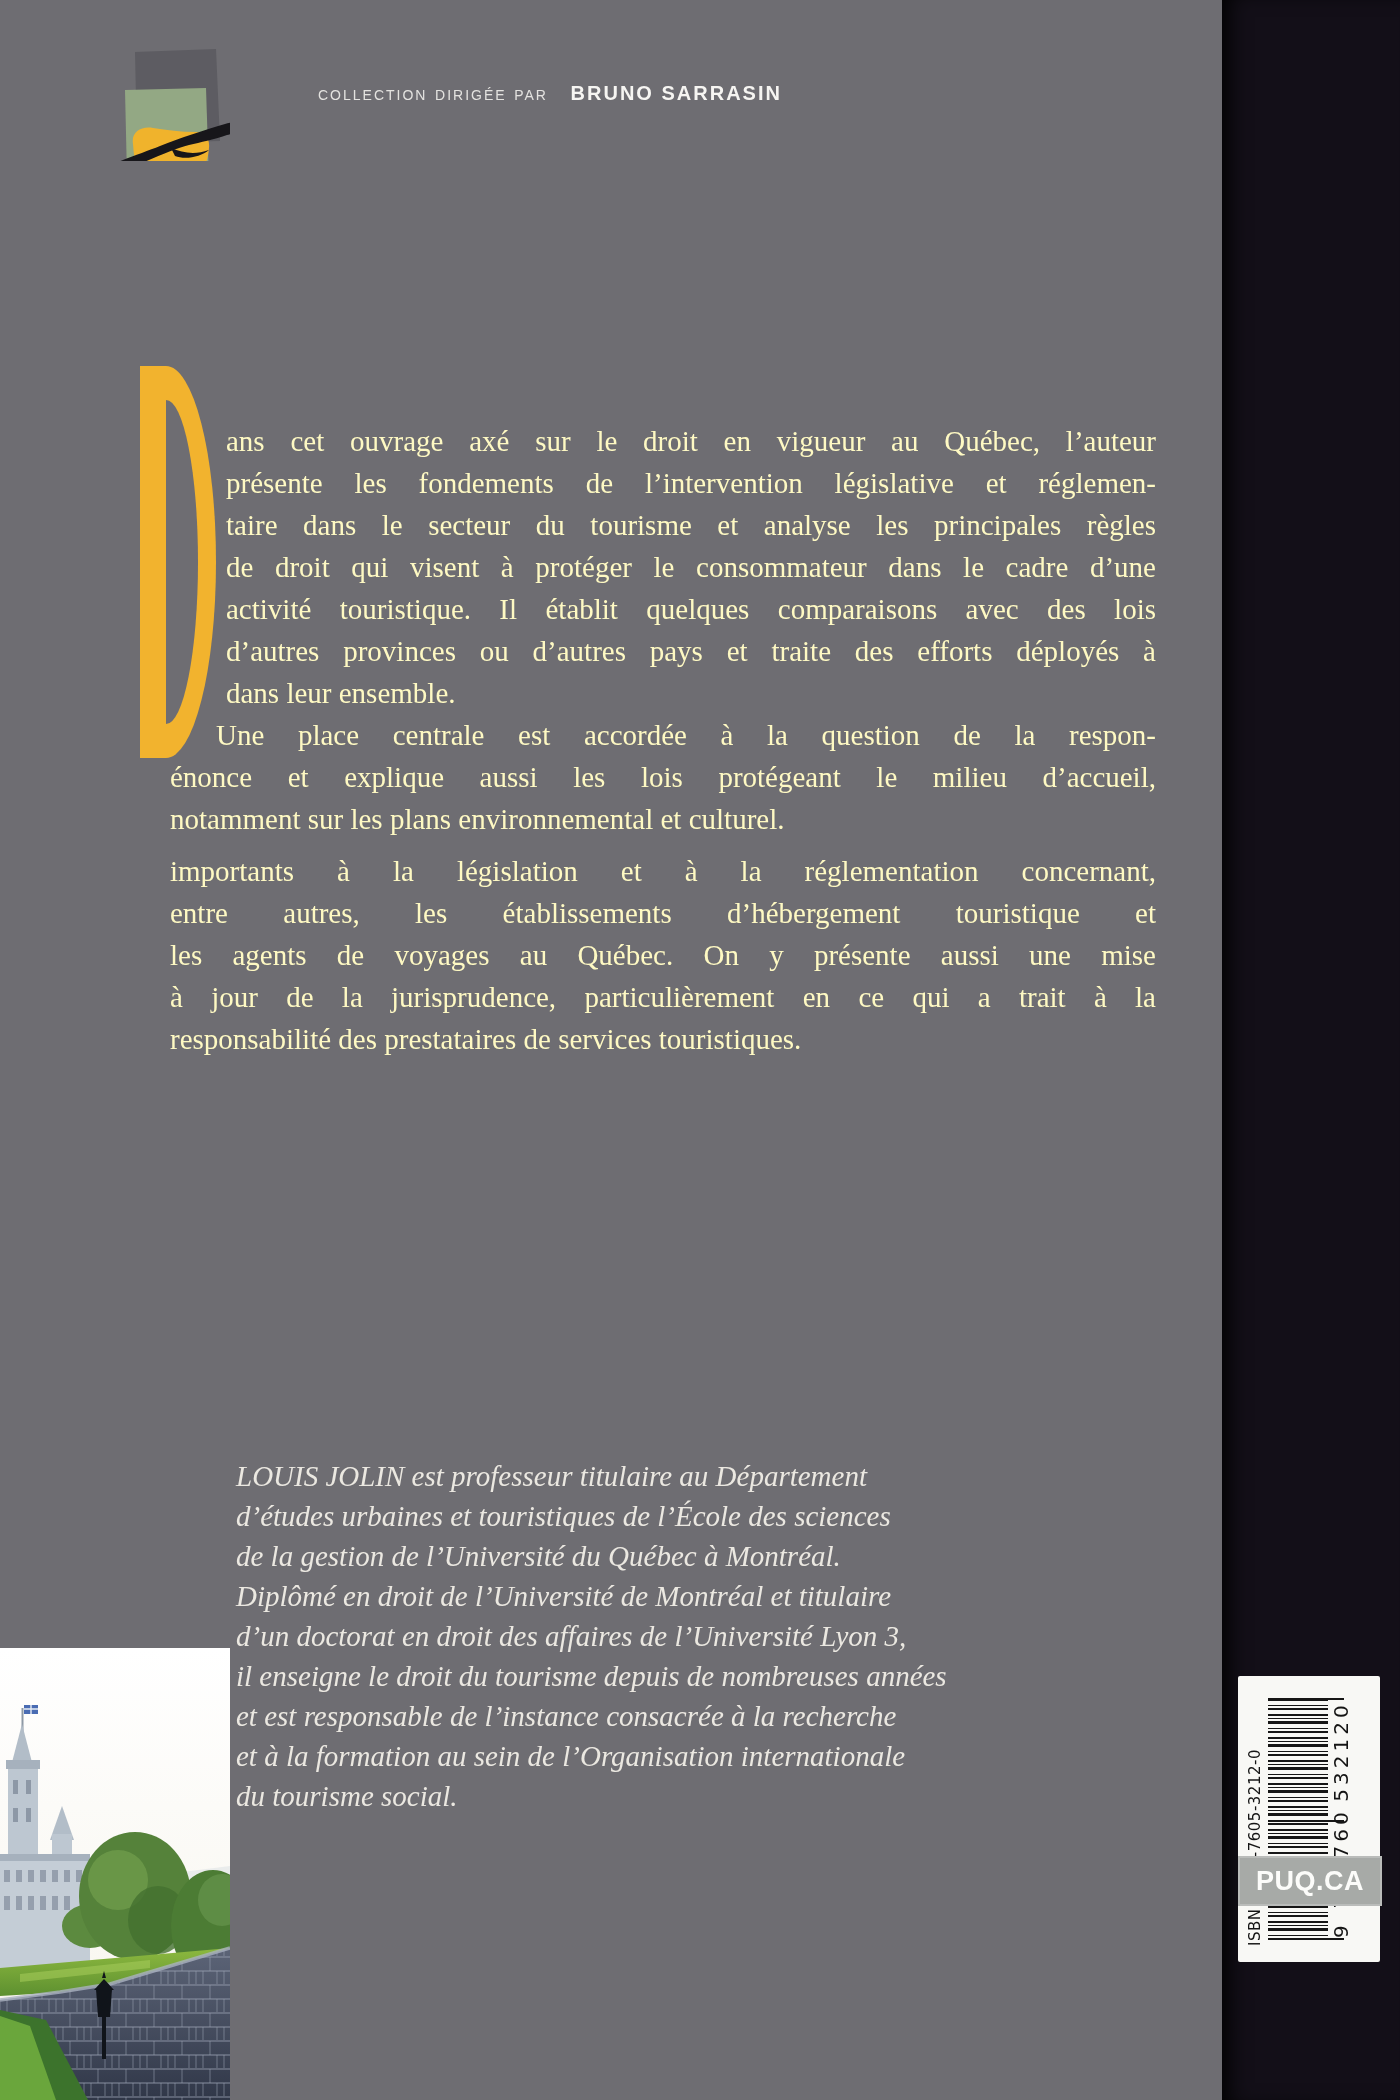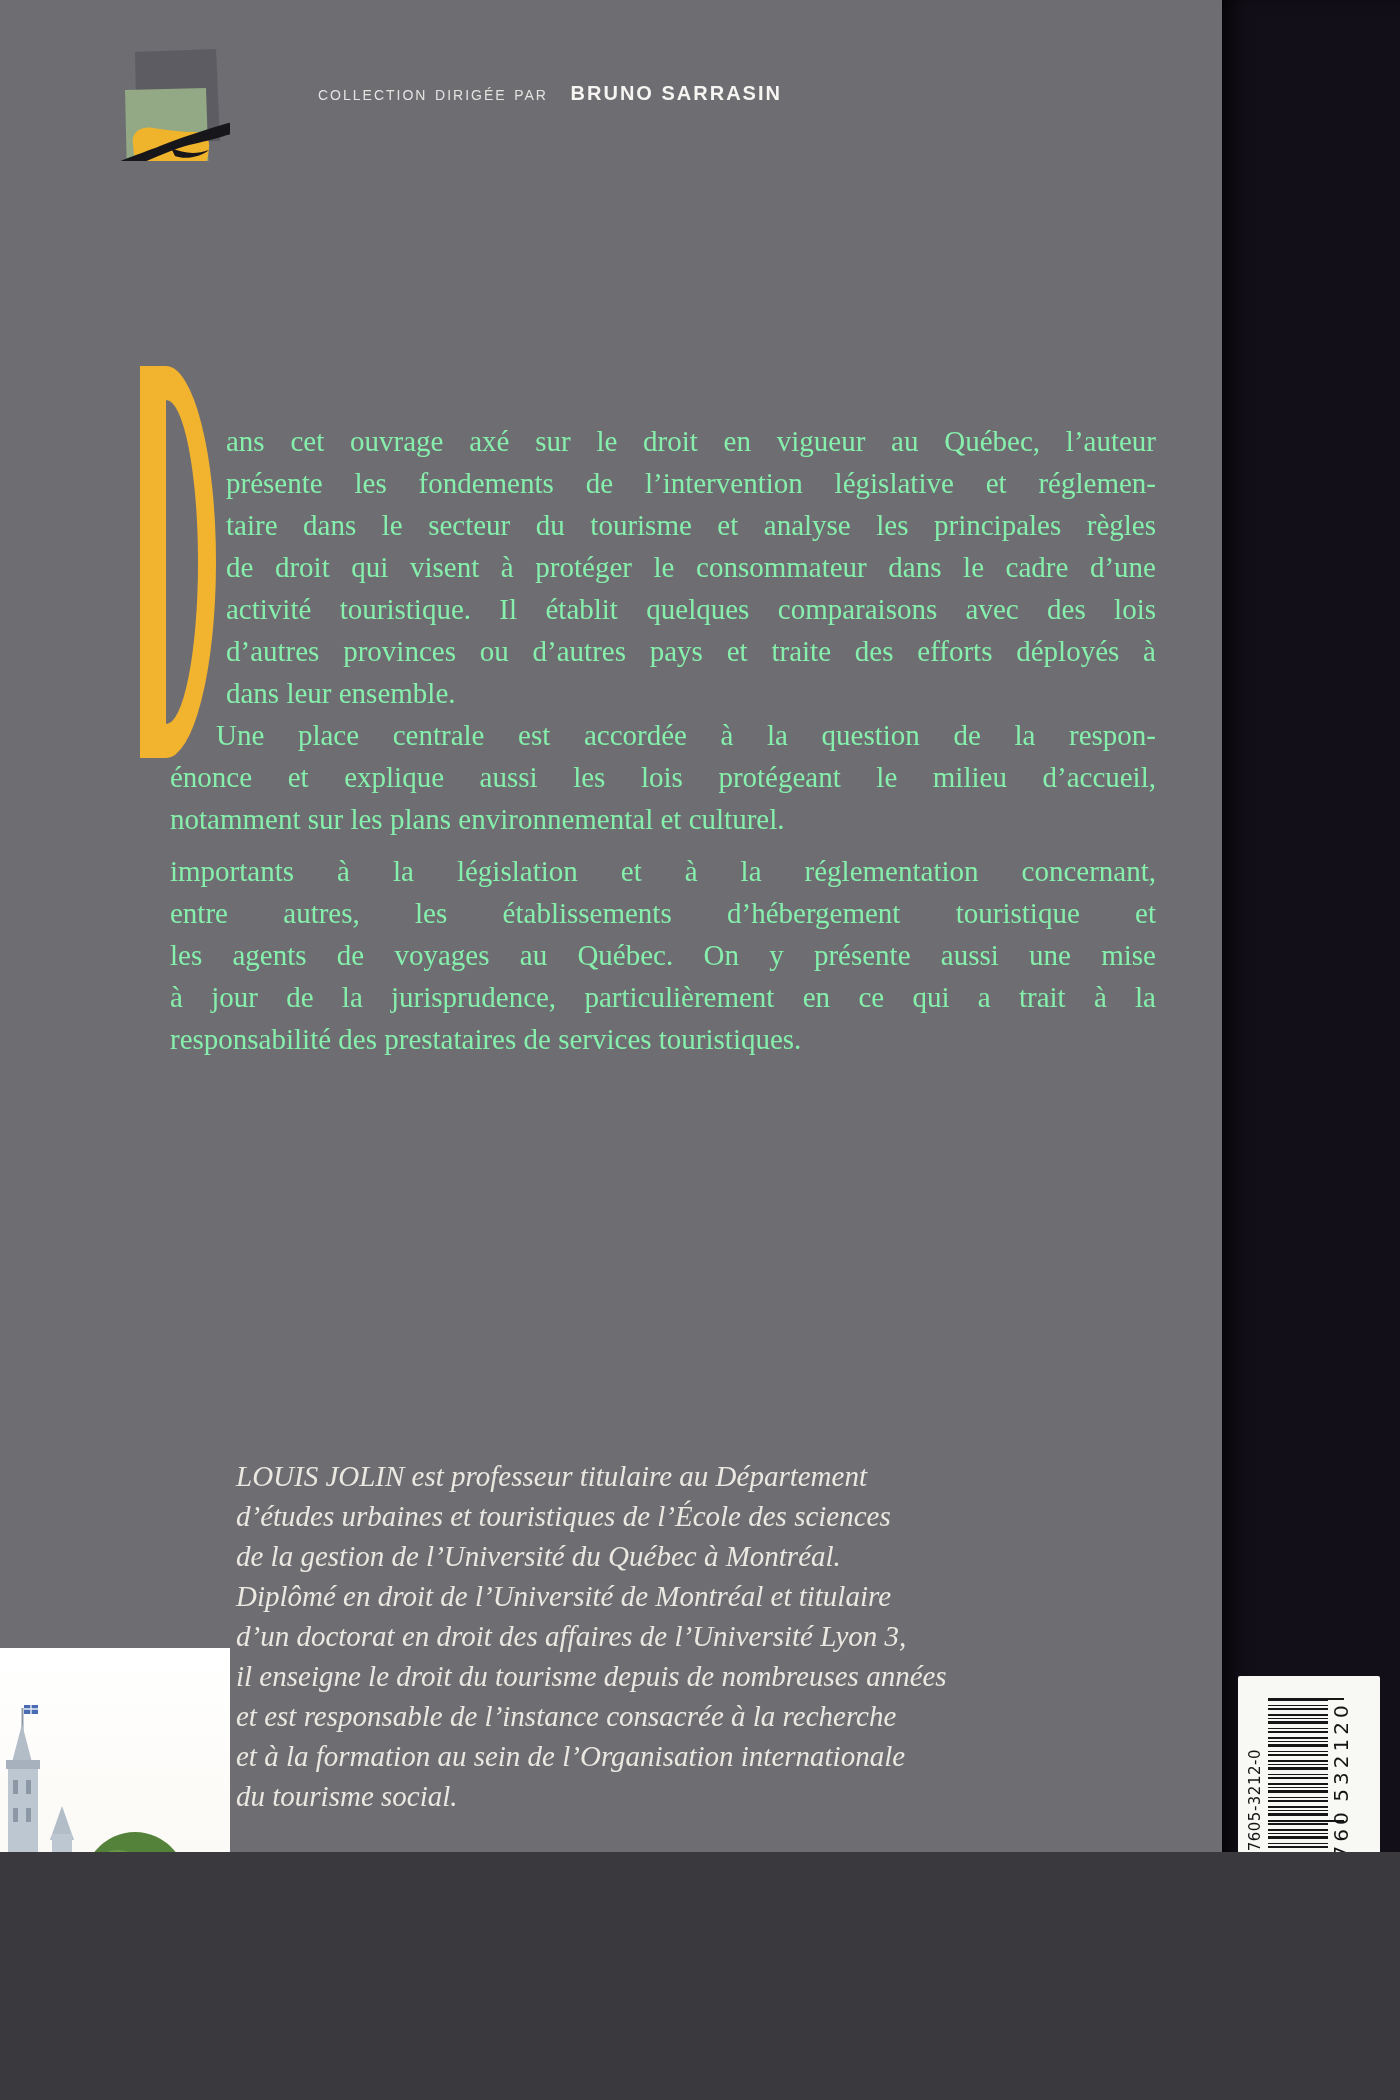--- a/index.html
+++ b/index.html
@@ -1,17 +1,17 @@
 <!DOCTYPE html>
 <html><head>
 <meta charset="utf-8">
 <style>
   html,body{margin:0;padding:0;background:#3a3a3e;}
   .cover{
-    position:relative;width:1400px;height:1852px;overflow:hidden;
+    position:relative;width:1400px;height:2100px;overflow:hidden;
     background:#6e6d72;
     font-family:"Liberation Serif", serif;
   }
   
   .spine{
     position:absolute;left:1222px;top:0;width:178px;height:2100px;
     background:#130f18;
     box-shadow:inset 16px 0 22px -10px #000;
   }
   
@@ -23,21 +23,21 @@
     font-variant:small-caps;text-transform:lowercase;
   }
   .collection-line .director{
     font-weight:bold;color:#f6f5f2;text-transform:uppercase;font-variant:normal;
   }
   
   .dropcap{position:absolute;left:140px;top:366px;width:78px;height:392px;}
   
   .synopsis{
     position:absolute;left:170px;top:420px;width:986px;
-    color:#86efac;font-size:29px;line-height:42px;
+    color:#fef9c3;font-size:29px;line-height:42px;
   }
   .para{margin:0;}
   .para-1{margin-left:56px;}
   .para-3{margin-top:10px;}
   .synopsis .tline{text-align:justify;text-align-last:justify;}
   .synopsis .tline-last{text-align-last:left;}
   .tline-indent{text-indent:46px;}
   
   .bio{
     position:absolute;left:236px;top:1456px;width:830px;

